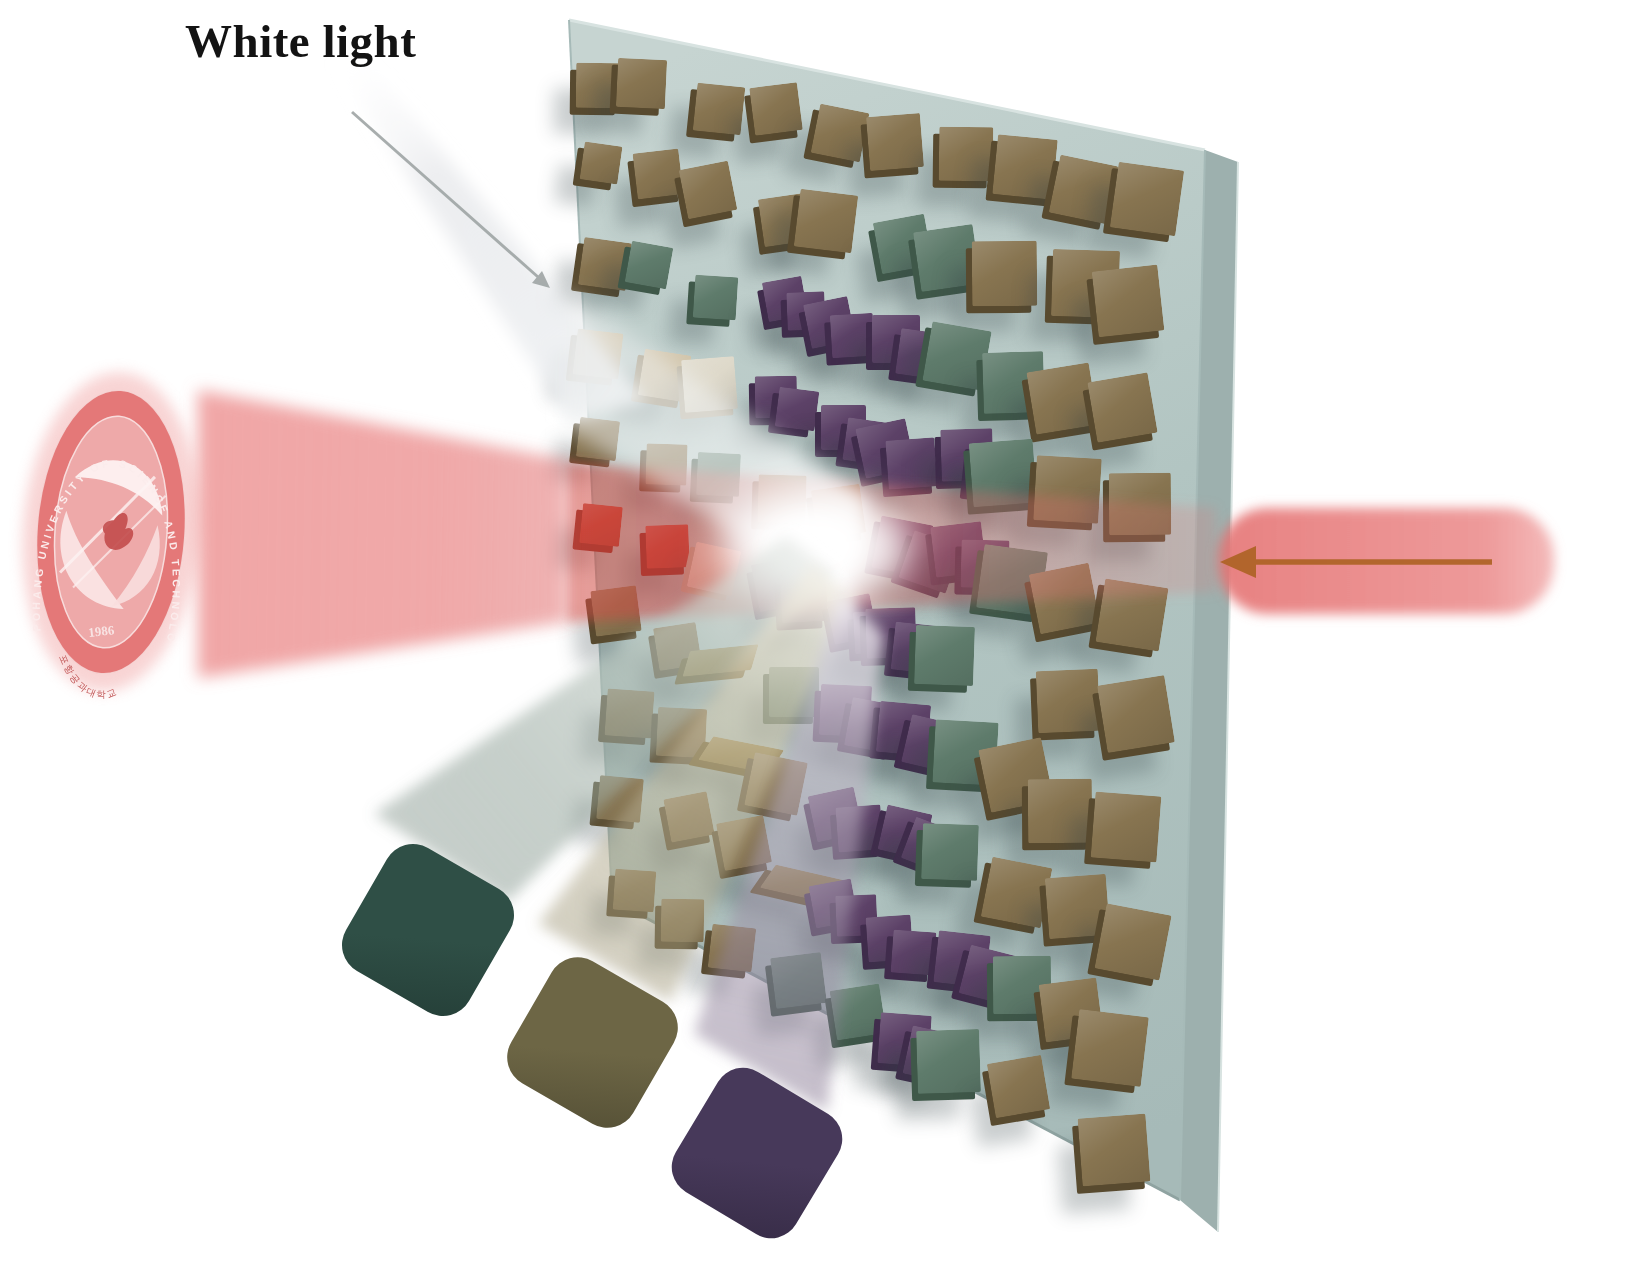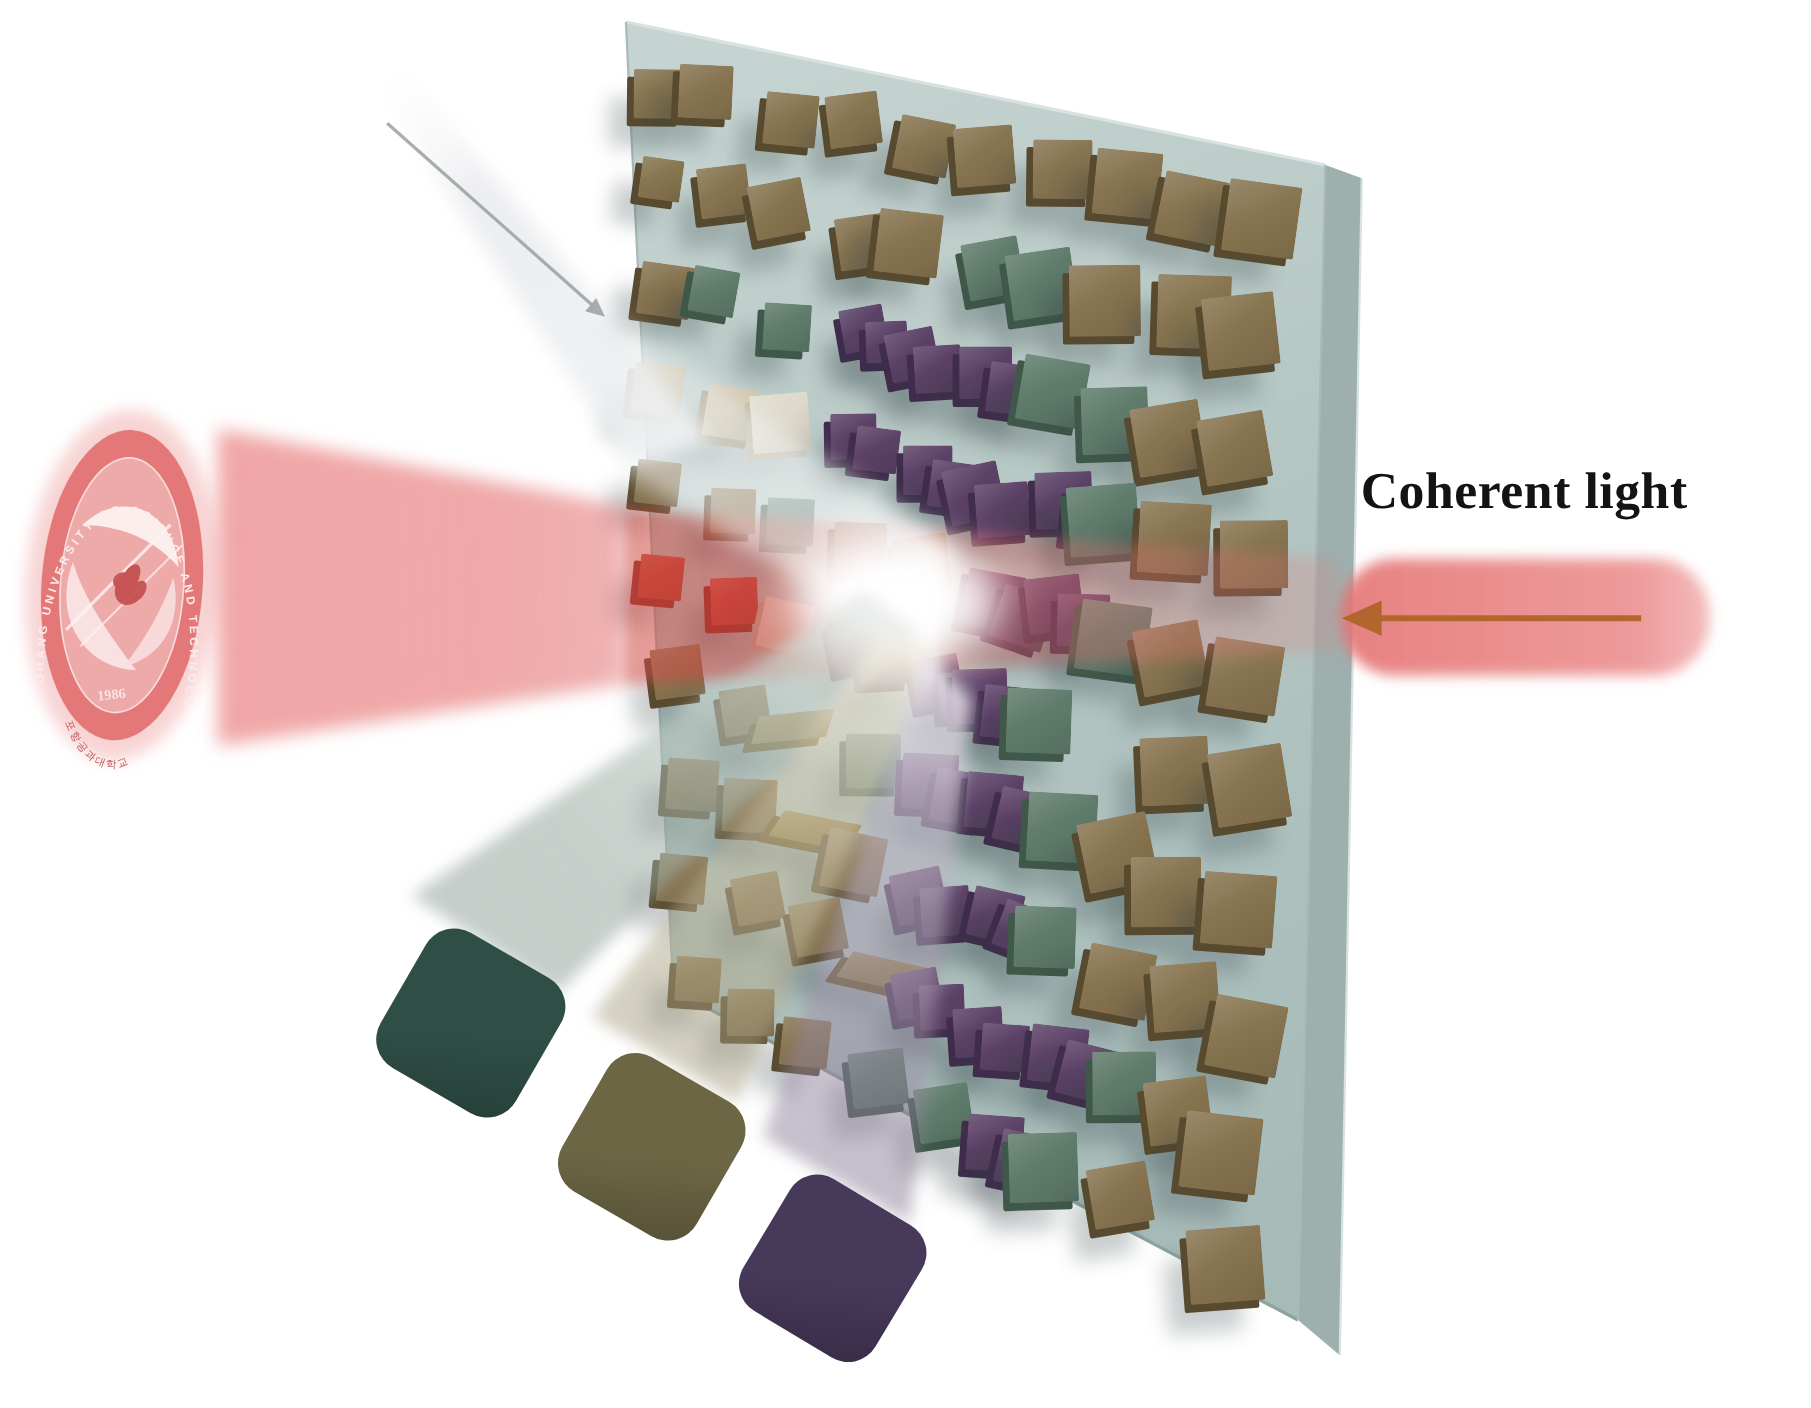--- a/index.html
+++ b/index.html
@@ -294,15 +294,15 @@
     <g opacity="0.9">
       <line x1="352" y1="112" x2="538" y2="277" stroke="#9fa5a5" stroke-width="3"></line>
       <polygon points="550,288 532,283 542,271" fill="#9fa5a5"></polygon>
     </g>
     <g opacity="0.95">
       <line x1="1492" y1="562" x2="1252" y2="562" stroke="#b06428" stroke-width="5.5"></line>
       <polygon points="1220,562 1256,546 1256,578" fill="#b06428"></polygon>
     </g>
   </svg>
 
-  <div class="label" style="left:1237px;top:420px;">Coherent light</div>
+  <div class="label" style="left:185px;top:14px;">White light</div>
 
 </div>
 
 </body></html>

